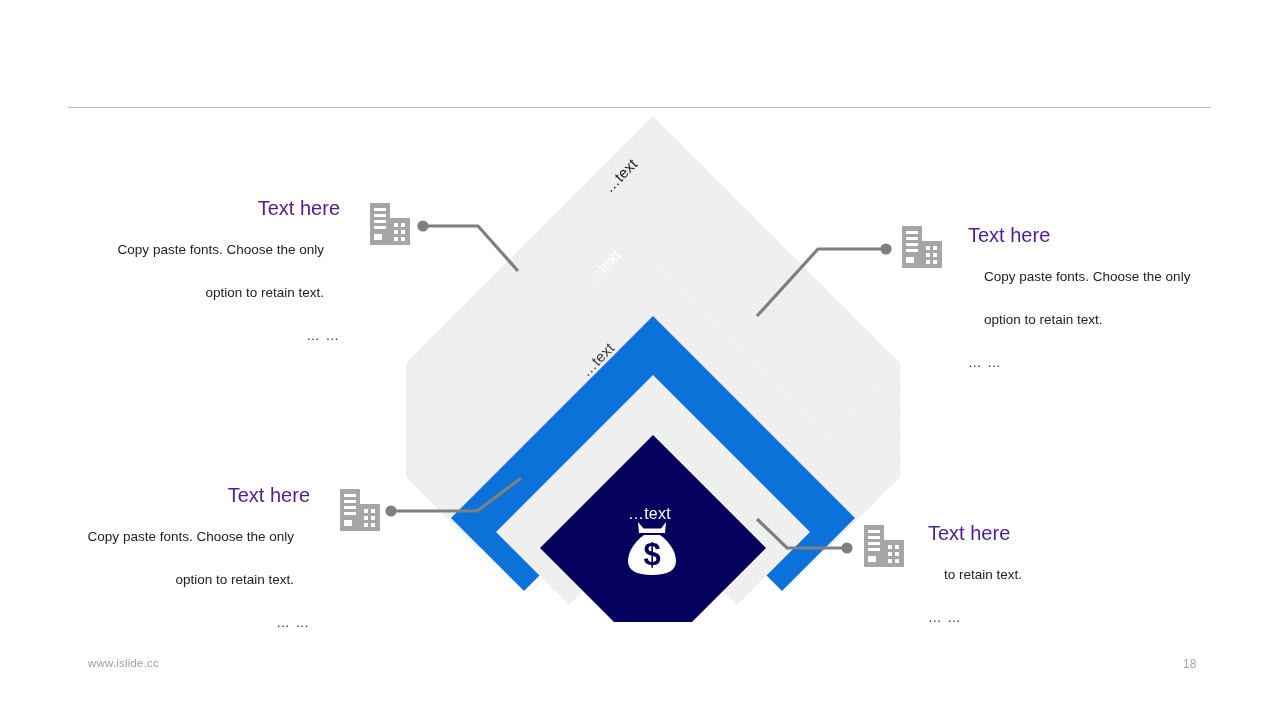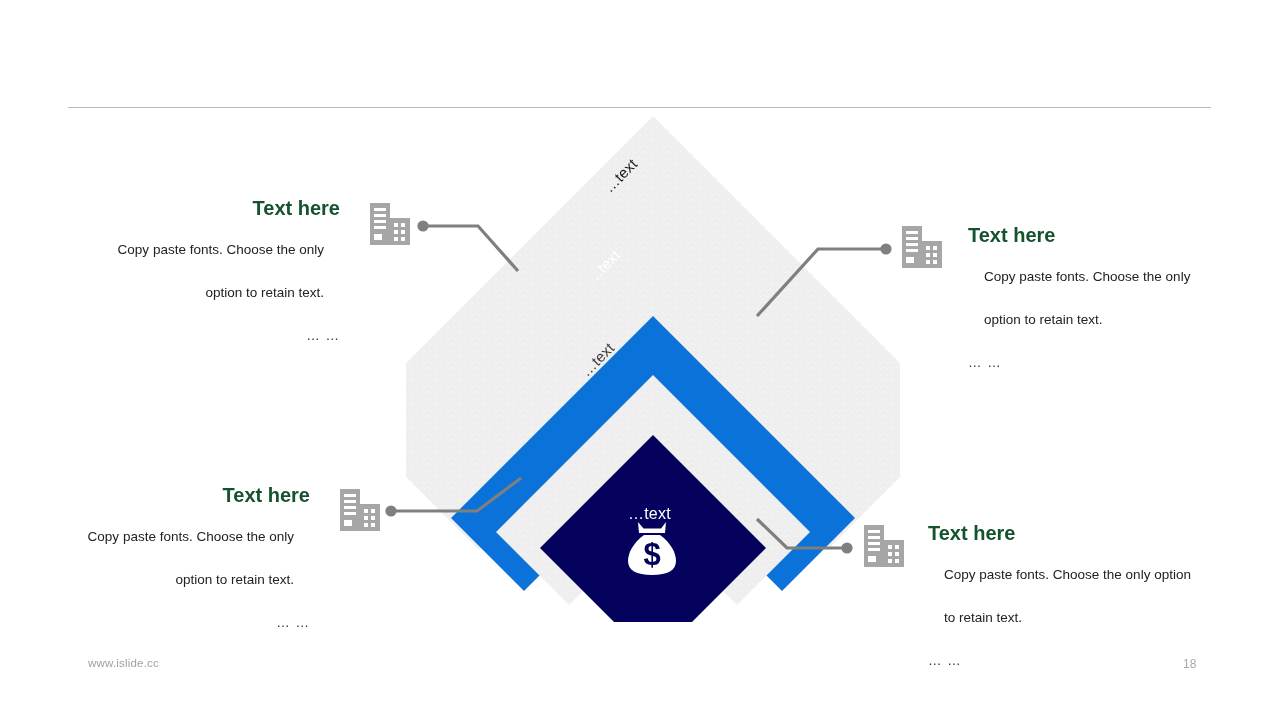--- a/index.html
+++ b/index.html
@@ -85,22 +85,22 @@
     position: absolute;
   }
 
   
   .tblock {
     position: absolute;
     width: 270px;
   }
   .tblock .title {
     font-size: 20px;
-    font-weight: bold;
-    color: #14532d;
+    font-weight: normal;
+    color: #4c1d95;
     line-height: 1.2;
     margin: 0 0 14px 0;
   }
   .tblock .body {
     font-size: 13.5px;
     color: #222222;
     line-height: 2.0;
     margin: 16px;
   }
   .tblock .dots {
@@ -298,21 +298,20 @@
 
   <div class="tblock right-align" id="tb-3">
     <div class="title">Text here</div>
     <div class="body">Copy paste fonts. Choose the only</div>
     <div class="body">option to retain text.</div>
     <div class="dots">… …</div>
   </div>
 
   <div class="tblock left-align" id="tb-4">
     <div class="title">Text here</div>
-    <div class="body">Copy paste fonts. Choose the only option</div>
     <div class="body">to retain text.</div>
     <div class="dots">… …</div>
   </div>
 
   <div class="footer-url">www.islide.cc</div>
   <div class="footer-page">18</div>
 
 </div>
 
 </body></html>

